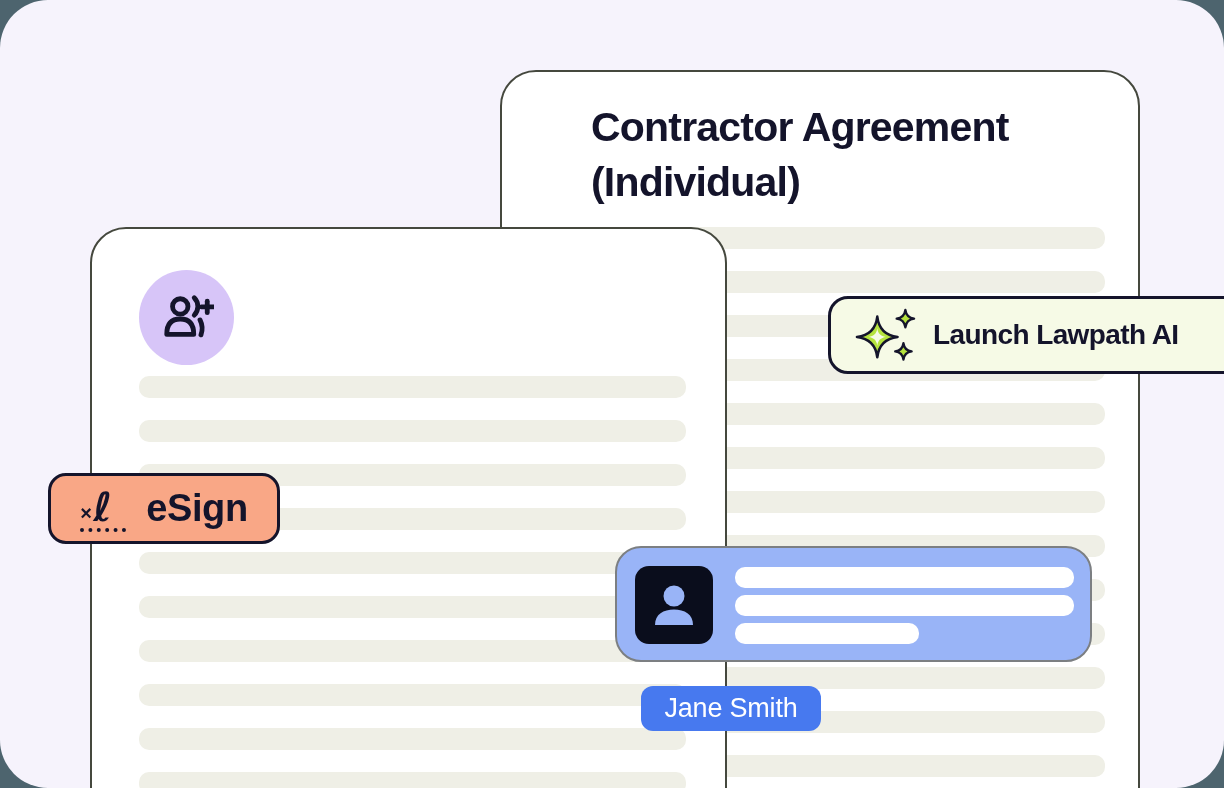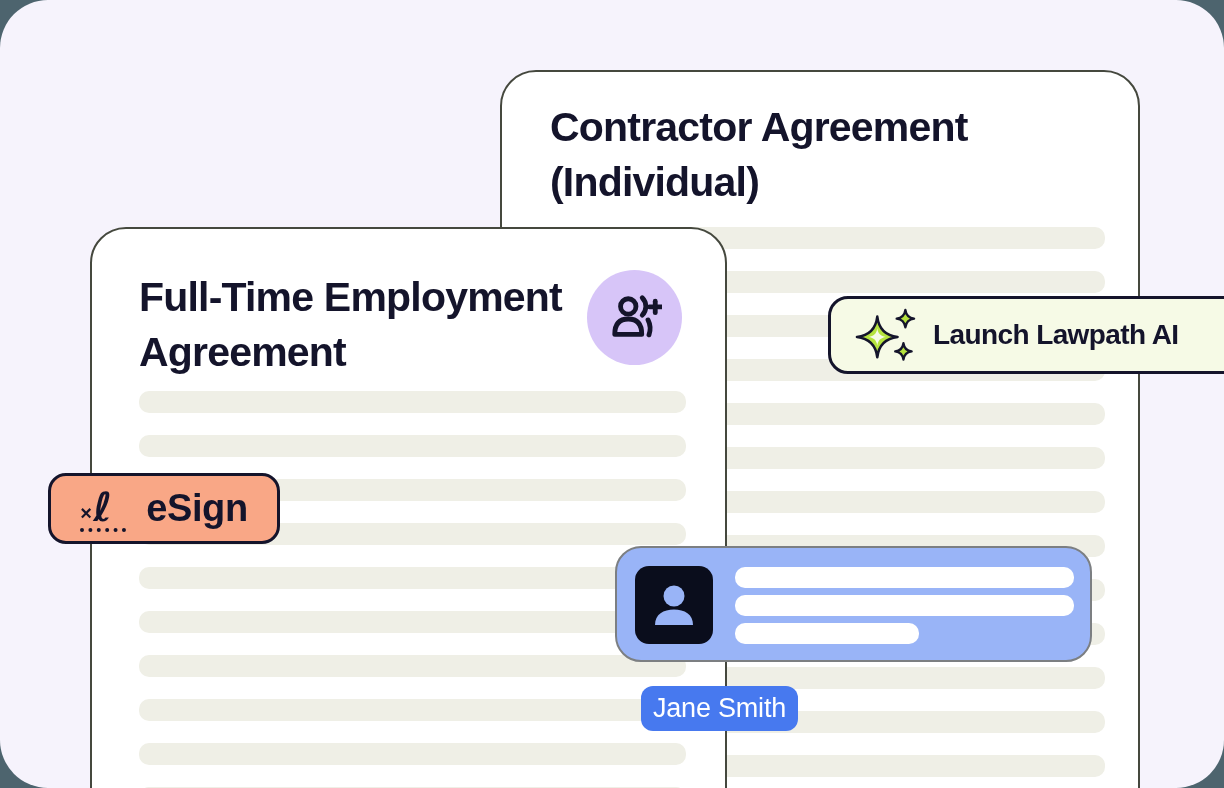--- a/index.html
+++ b/index.html
@@ -19,21 +19,21 @@
     position:absolute;background:var(--card-bg,#fff);
     border:2px solid var(--card-border,#45483E);
     border-radius:36px;box-sizing:border-box;
   }
   .doc-card.back{left:500px;top:70px;width:640px;height:760px;padding:28px 38px 0 48px;}
   .doc-card.front{left:90px;top:227px;width:637px;height:640px;padding:41px 43px 0 47px;z-index:2;}
   .doc-title{
     font-size:41px;line-height:55px;font-weight:700;letter-spacing:-0.8px;
     color:var(--ink,#14142B);
   }
-  .doc-card.back .doc-title{width:560px;}
+  .doc-card.back .doc-title{width:560px;margin-left:41px;}
   .doc-card.front .doc-title{width:490px;}
   .front-header{display:flex;justify-content:space-between;align-items:flex-start;}
   .person-add-circle{
     width:95px;height:95px;border-radius:50%;
     background:var(--purple-circle,#D7C5F8);
     display:flex;align-items:center;justify-content:center;flex:0 0 auto;
   }
   .skeleton-list.back-lines{margin-top:17px;}
   .skeleton-list.front-lines{margin-top:11px;}
   .skeleton-line{
@@ -80,21 +80,21 @@
   .avatar{
     position:absolute;left:18px;top:18px;width:78px;height:78px;border-radius:14px;
     background:var(--avatar-bg,#0A0D1C);
     display:flex;align-items:center;justify-content:center;
   }
   .profile-lines{position:absolute;left:118px;top:19px;width:339px;}
   .profile-line{height:21px;border-radius:10px;background:#fff;margin-bottom:7px;}
   .profile-line.short{width:184px;}
   
   .name-tag{
-    position:absolute;left:641px;top:686px;width:157px;height:45px;border-radius:12px;
+    position:absolute;left:641px;top:686px;width:180px;height:45px;border-radius:12px;
     background:var(--name-tag-bg,#4779EF);
     display:flex;align-items:center;justify-content:center;z-index:7;
   }
   .name-tag-label{color:var(--name-tag-text,#fff);font-size:27px;font-weight:500;letter-spacing:-0.2px;}
 </style>
 </head>
 <body style="--outer-bg: #4D646E; --canvas-bg: #F6F3FC; --card-bg: #FFFFFF; --card-border: #45483E; --ink: #14142B; --skeleton: #EFEFE6; --esign-bg: #F9A786; --launch-bg: #F6FAE6; --sparkle: #B5E23E; --purple-circle: #D7C5F8; --profile-bg: #99B4F7; --profile-border: #7C7F82; --avatar-bg: #0A0D1C; --name-tag-bg: #4779EF; --name-tag-text: #FFFFFF;">
 
 <div class="canvas">
 
@@ -112,21 +112,20 @@
         <div class="skeleton-line"></div>
         <div class="skeleton-line"></div>
         <div class="skeleton-line"></div>
         <div class="skeleton-line"></div>
         <div class="skeleton-line"></div>
       </div>
   </div>
 
   <div class="doc-card front">
     <div class="front-header">
-      <div class="doc-title">Full-Time Employment Agreement</div>
       <div class="person-add-circle">
         <svg width="54" height="54" viewBox="0 0 56 56" fill="none" stroke="#14142B" stroke-width="5" stroke-linecap="round" stroke-linejoin="round">
           <circle cx="21" cy="16" r="8"></circle>
           <path d="M7 45 C7 33 13 29 21 29 C29 29 35 33 35 45 Z"></path>
           <path d="M35.5 7 C40.5 12 40.5 20 35.5 25"></path>
           <path d="M41.5 30 C44 35 44.5 40 42.5 45.5"></path>
           <path d="M43 16.5 H55"></path>
           <path d="M49 10.5 V22.5"></path>
         </svg>
       </div>

